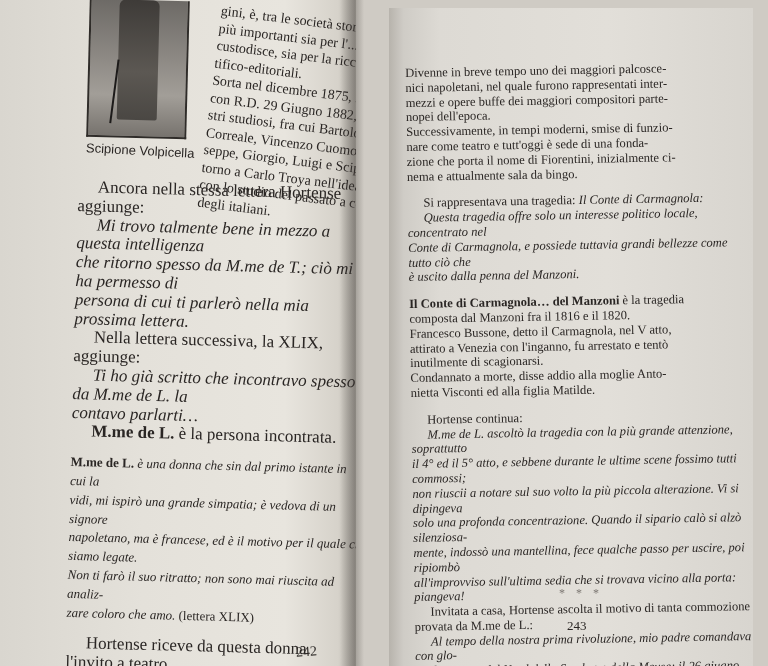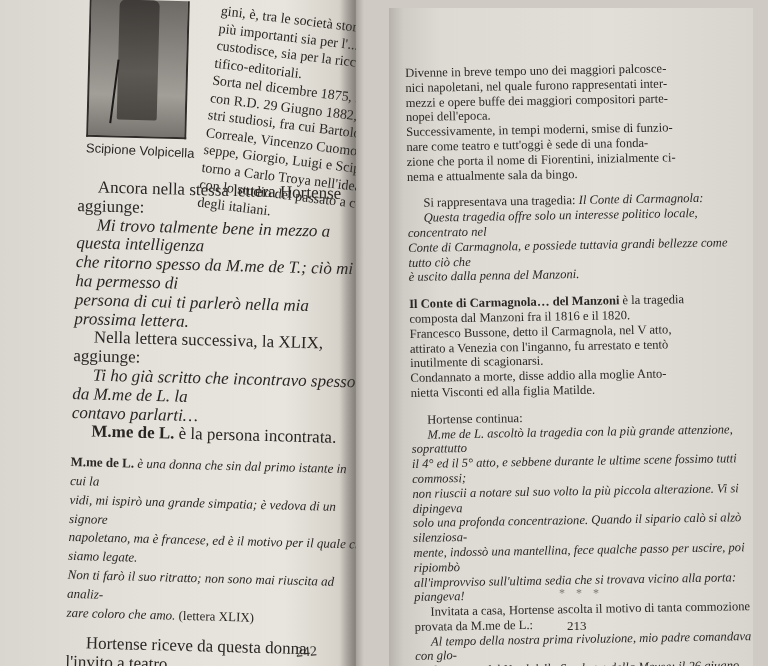--- a/index.html
+++ b/index.html
@@ -154,15 +154,15 @@
     <p class="it">solo una profonda concentrazione. Quando il sipario calò si alzò silenziosa-</p>
     <p class="it">mente, indossò una mantellina, fece qualche passo per uscire, poi ripiombò</p>
     <p class="it">all'improvviso sull'ultima sedia che si trovava vicino alla porta: piangeva!</p>
     <p class="ind">Invitata a casa, Hortense ascolta il motivo di tanta commozione</p>
     <p>provata da M.me de L.:</p>
     <p class="it ind">Al tempo della nostra prima rivoluzione, mio padre comandava con glo-</p>
     <p class="it">ria le armate del Nord della Sambre e della Meuse; il 26 giugno 1794 salvò</p>
 
   </div>
   <div class="stars">* * *</div>
-  <div class="pn-right">213</div>
+  <div class="pn-right">243</div>
 </div>
 <div class="shadow"></div>
 
 </body></html>

